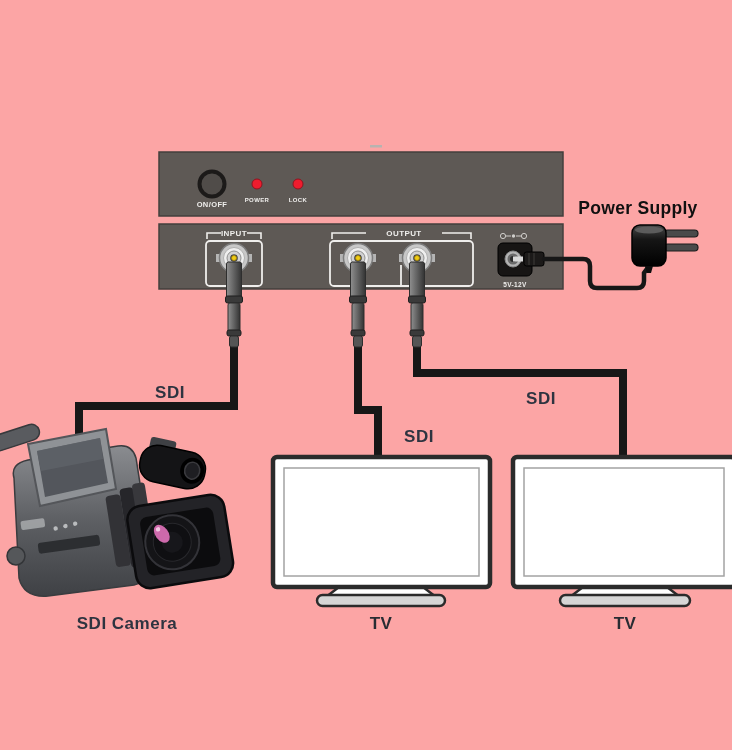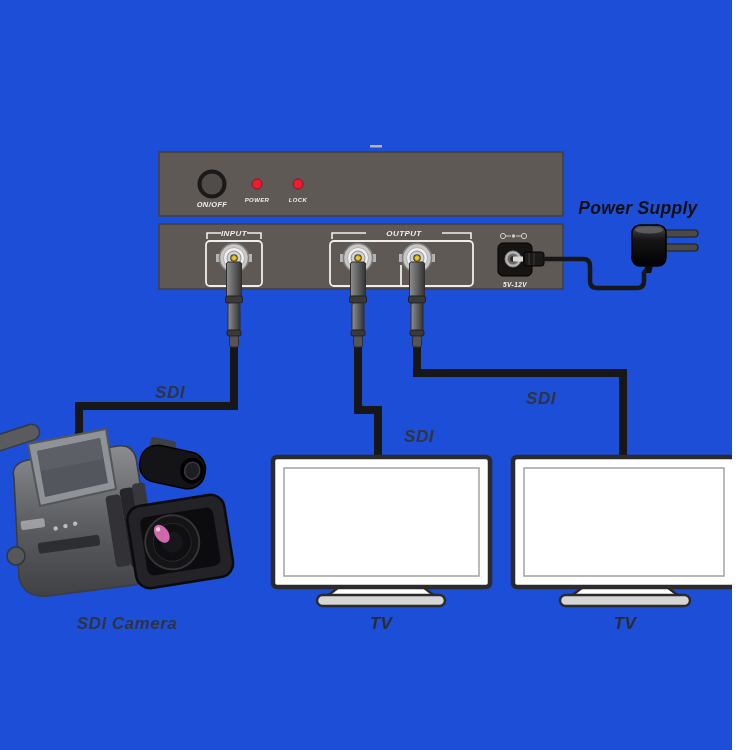--- a/index.html
+++ b/index.html
@@ -1,17 +1,17 @@
 <!DOCTYPE html>
 <html><head>
 <meta charset="utf-8">
 <style>
   html,body{margin:0;padding:0;background:#ffffff;}
-  #canvas{position:relative;width:732px;height:750px;background:#1d4ed8;overflow:hidden;
-          font-family:"Liberation Sans",sans-serif;font-style:italic;}
+  #canvas{position:relative;width:732px;height:750px;background:#fca5a5;overflow:hidden;
+          font-family:"Liberation Sans",sans-serif;}
   svg text{font-family:"Liberation Sans",sans-serif;font-weight:bold;}
   .panel-small{fill:#efeeec;letter-spacing:.4px;}
   .big-label{fill:#2e3440;font-size:17px;letter-spacing:.5px;}
   .ps-label{fill:#101010;font-size:17.5px;letter-spacing:.3px;}
 </style>
 </head>
 <body>
 
 <div id="canvas">
 <svg width="750" height="750" viewBox="0 0 750 750">

